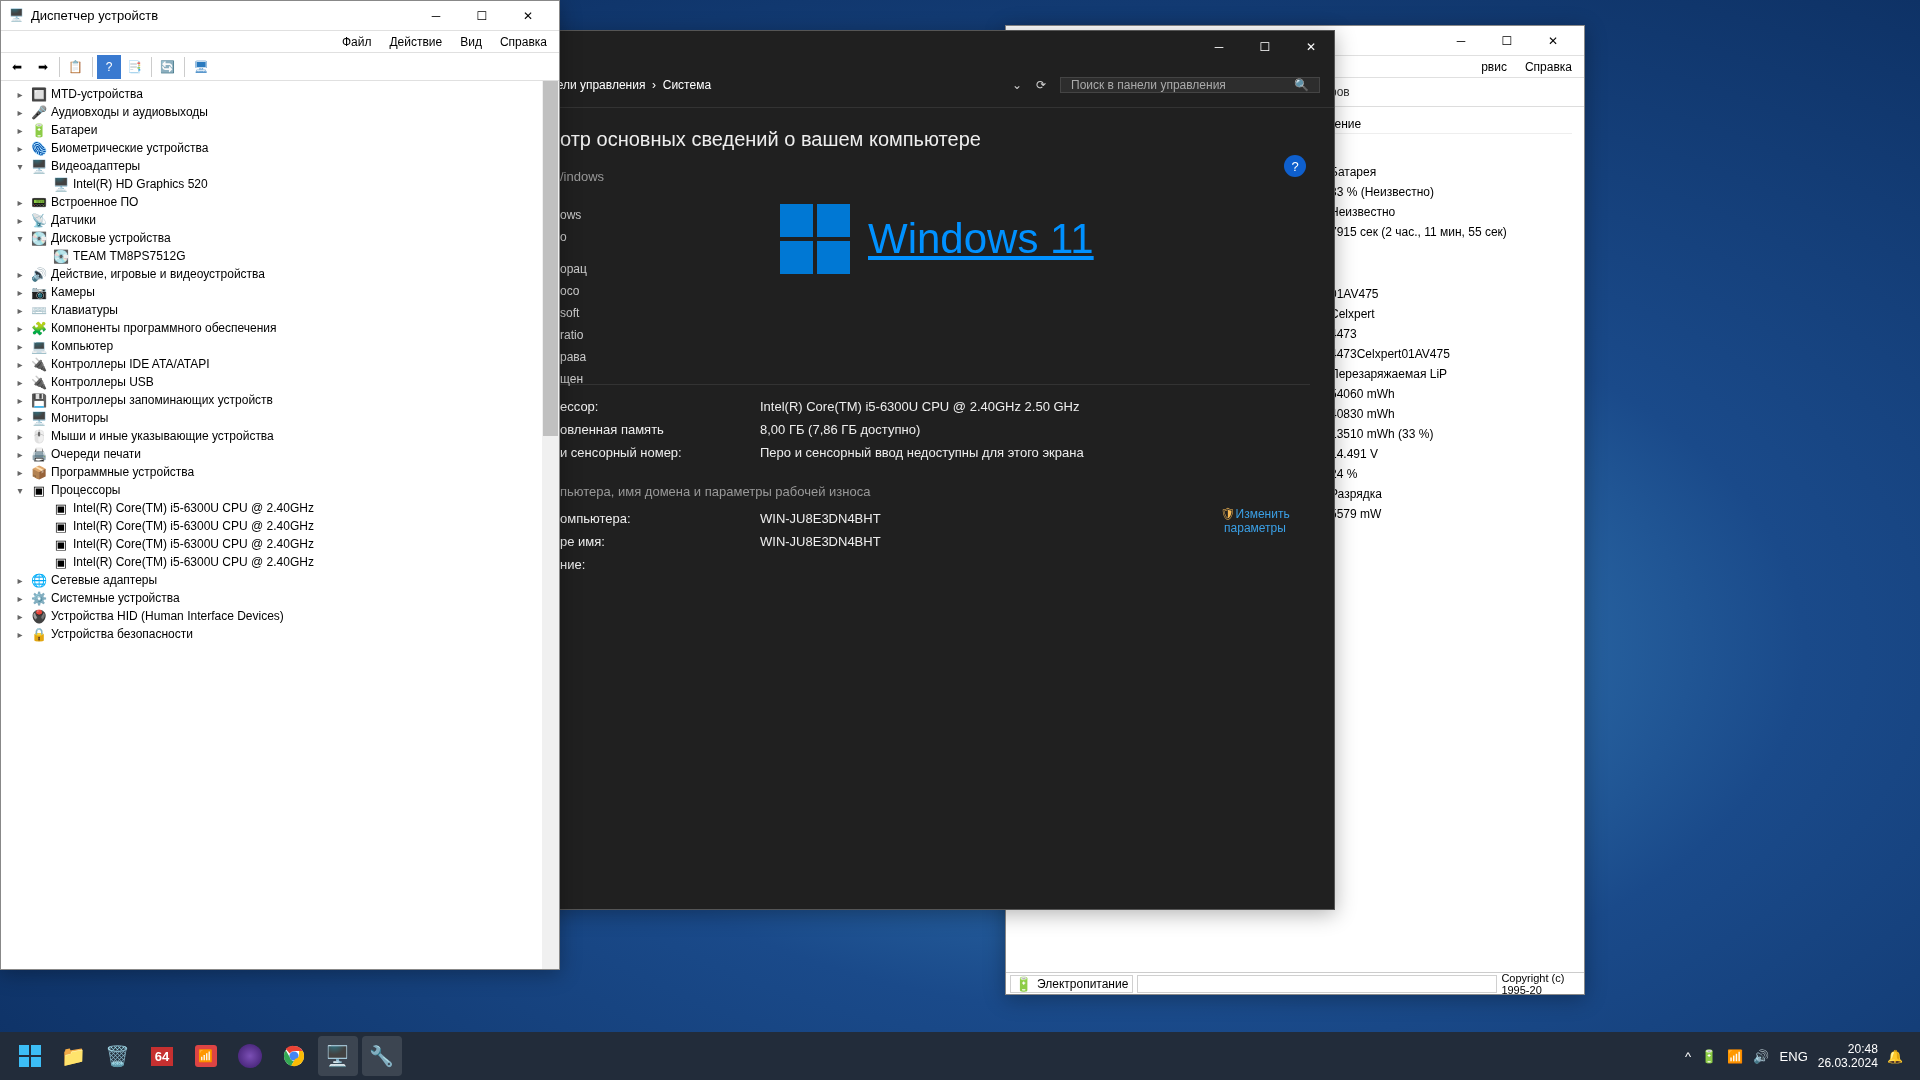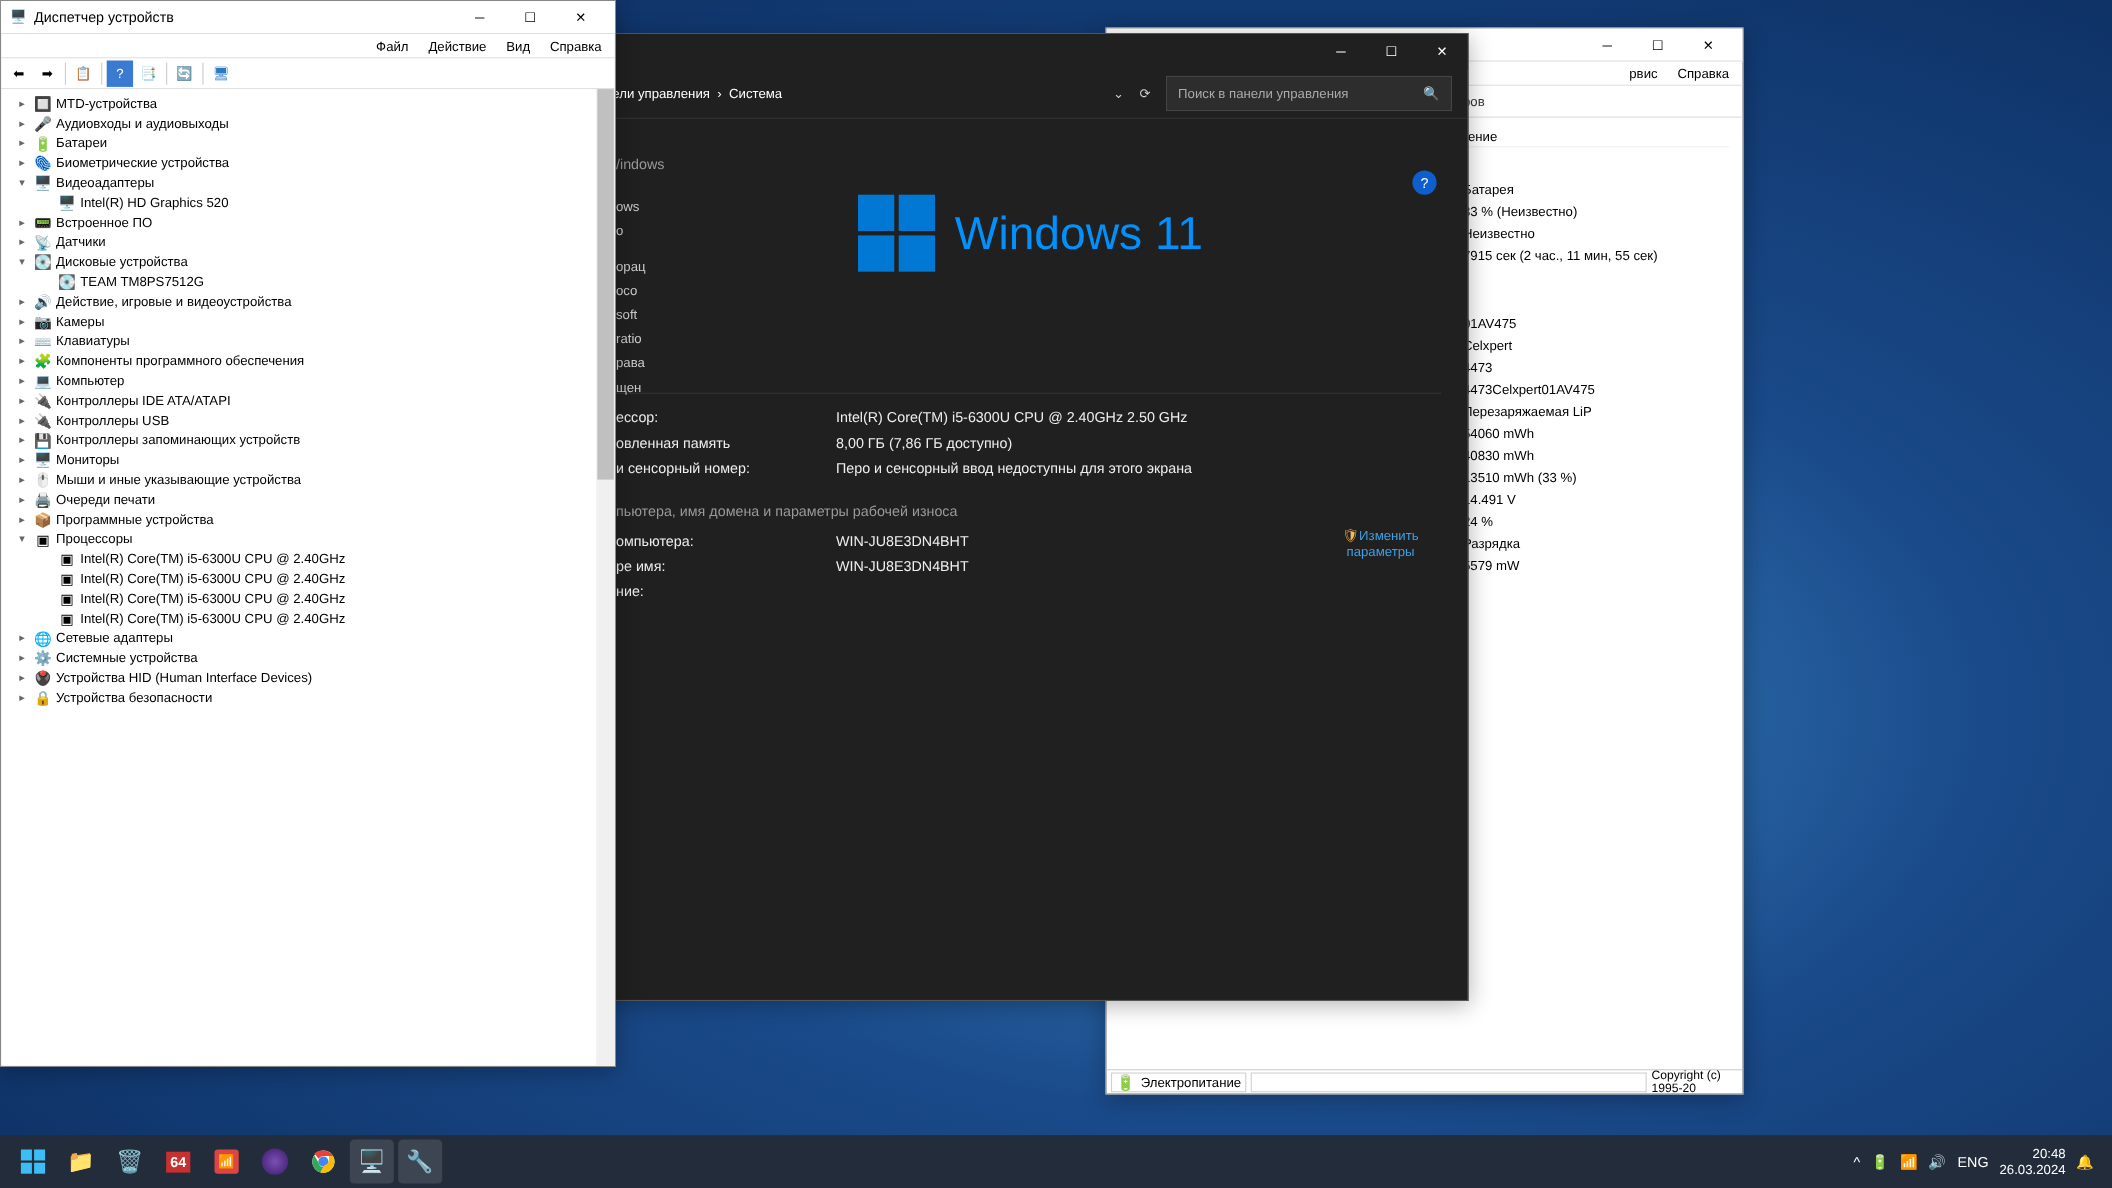--- a/index.html
+++ b/index.html
@@ -33,30 +33,30 @@
 .aida-field{width:290px;white-space:nowrap;overflow:hidden;text-overflow:ellipsis;}
 .aida-value{flex:1;}
 .aida-statusbar{position:absolute;bottom:0;left:0;right:0;height:22px;border-top:1px solid #ccc;display:flex;align-items:center;padding:0 4px;}
 .aida-statusbar .panel{border:1px solid #d0d0d0;height:18px;flex:0 0 300px;margin-right:4px;display:flex;align-items:center;padding:0 4px;font-size:11px;}
 .aida-statusbar .panel:first-child{flex:1;}
 .aida-statusbar .copyright{font-size:11px;padding-right:2px;}
 
 .sys-win{left:535px;top:30px;width:800px;height:880px;background:#202020;color:#fff;border:1px solid #444;}
 .sys-titlebar{height:32px;display:flex;align-items:center;background:#202020;}
 .sys-nav{height:45px;display:flex;align-items:center;padding:0 14px;gap:14px;border-bottom:1px solid #333;}
-.sys-search{flex:0 0 260px;background:#2d2d2d;height:32px;border:1px solid #444;display:flex;align-items:center;padding:0 10px;color:#aaa;}
+.sys-search{flex:0 0 260px;background:#2d2d2d;height:16px;border:1px solid #444;display:flex;align-items:center;padding:0 10px;color:#aaa;}
 .sys-body{padding:20px 24px;color:#eee;font-size:13px;}
 .sys-h1{font-size:20px;font-weight:300;margin-bottom:18px;}
 .sys-h2{font-size:13px;color:#999;margin:14px 0 8px;}
 .sys-lbl{display:inline-block;width:200px;vertical-align:top;padding:4px 0;font-size:13px;}
 .sys-val{display:inline-block;width:440px;padding:4px 0;font-size:13px;}
 .win11-logo{display:flex;align-items:center;gap:18px;margin:20px 0 20px 220px;}
 .win11-squares{width:70px;height:70px;display:grid;grid-template:1fr 1fr/1fr 1fr;gap:4px;}
 .win11-squares div{background:#0078d4;}
-.win11-text{font-size:42px;font-weight:300;color:#0091ff;}
+.win11-text{font-size:42px;font-weight:300;color:#0091ff;text-decoration:underline;}
 .sys-link{color:#3ba0e6;cursor:pointer;}
 .shield{color:#f7b955;}
 .help-badge{position:absolute;right:28px;top:124px;width:22px;height:22px;border-radius:50%;background:#0e5fcd;color:#fff;display:flex;align-items:center;justify-content:center;font-size:13px;}
 
 .taskbar{position:absolute;bottom:0;left:0;right:0;height:48px;background:#222c3a;display:flex;align-items:center;padding:0 8px;color:#fff;}
 .task-icon{width:40px;height:40px;display:flex;align-items:center;justify-content:center;margin:0 2px;border-radius:4px;cursor:pointer;font-size:20px;}
 .tray{margin-left:auto;display:flex;align-items:center;gap:10px;padding:0 8px;}
 .tray-item{font-size:13px;}
 .clock{text-align:right;font-size:11px;line-height:14px;}
 .scrollbar{position:absolute;right:0;top:80px;bottom:0;width:17px;background:#f0f0f0;}
@@ -214,20 +214,21 @@
     <span style="flex:1"></span>
     <span style="color:#ccc">⌄</span>
     <span style="color:#ccc">⟳</span>
     <div class="sys-search">
       <span style="flex:1">Поиск в панели управления</span>
       <span>🔍</span>
     </div>
   </div>
   <div class="help-badge">?</div>
   <div class="sys-body">
+    <div class="sys-h1">отр основных сведений о вашем компьютере</div>
     <div class="sys-h2">/indows</div>
     <div style="position:relative;height:170px;">
       <div style="position:absolute;left:0;top:0;color:#ccc;line-height:22px;">
         <div>ows</div>
         <div>о</div>
         <div style="height:10px"></div>
         <div>орац</div>
         <div>осо</div>
         <div>soft</div>
         <div>ratio</div>

